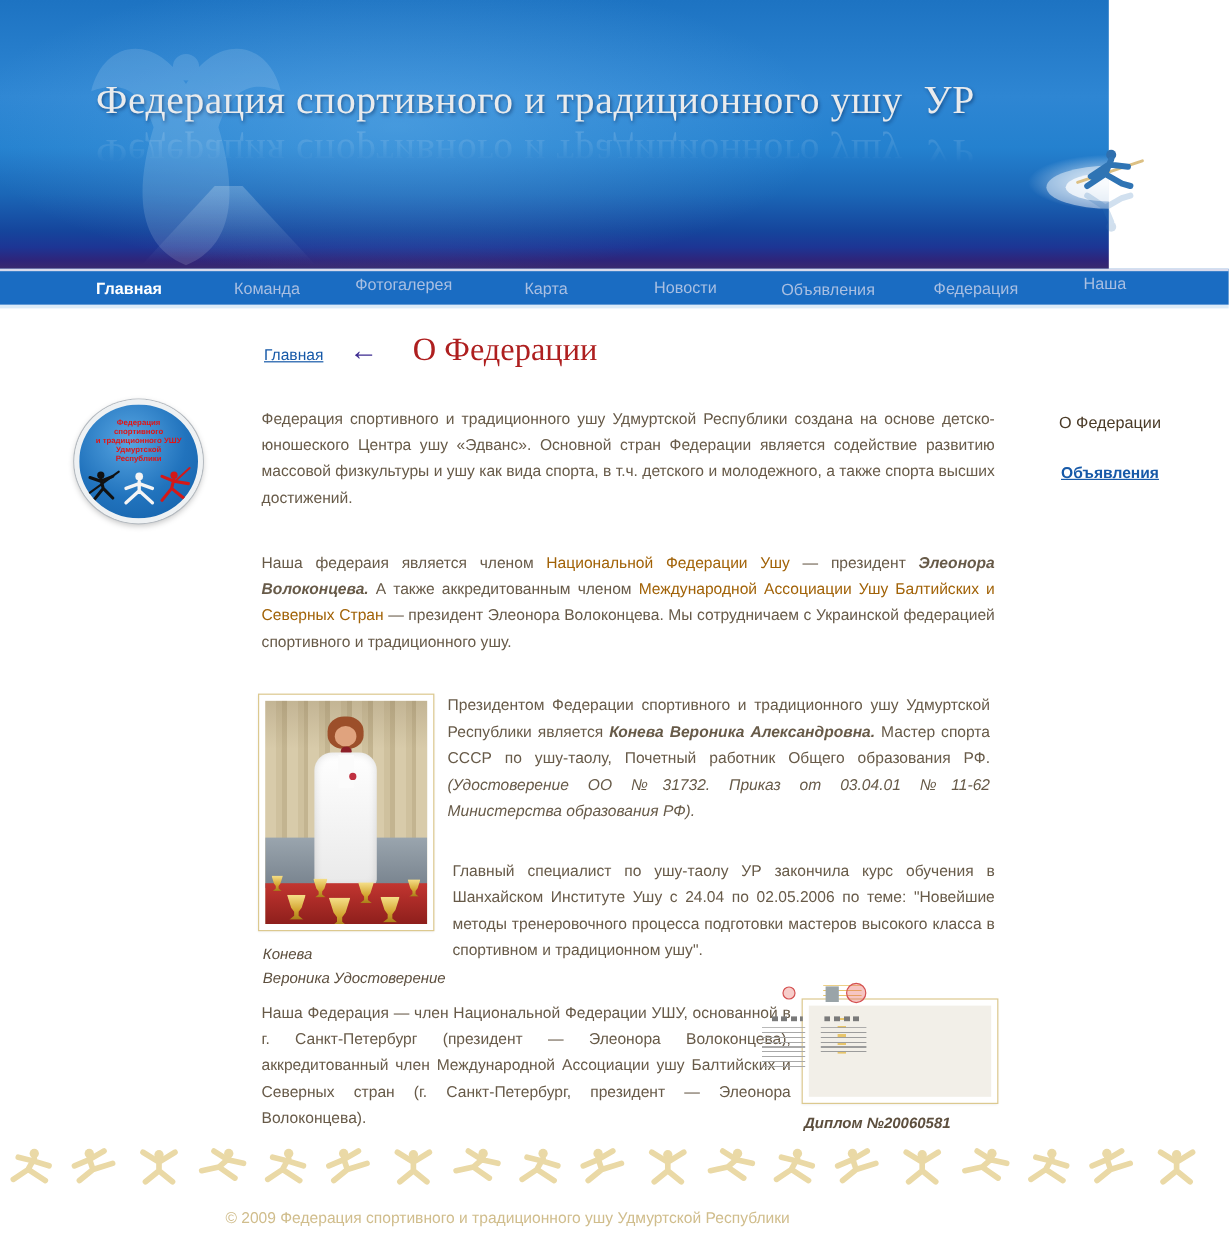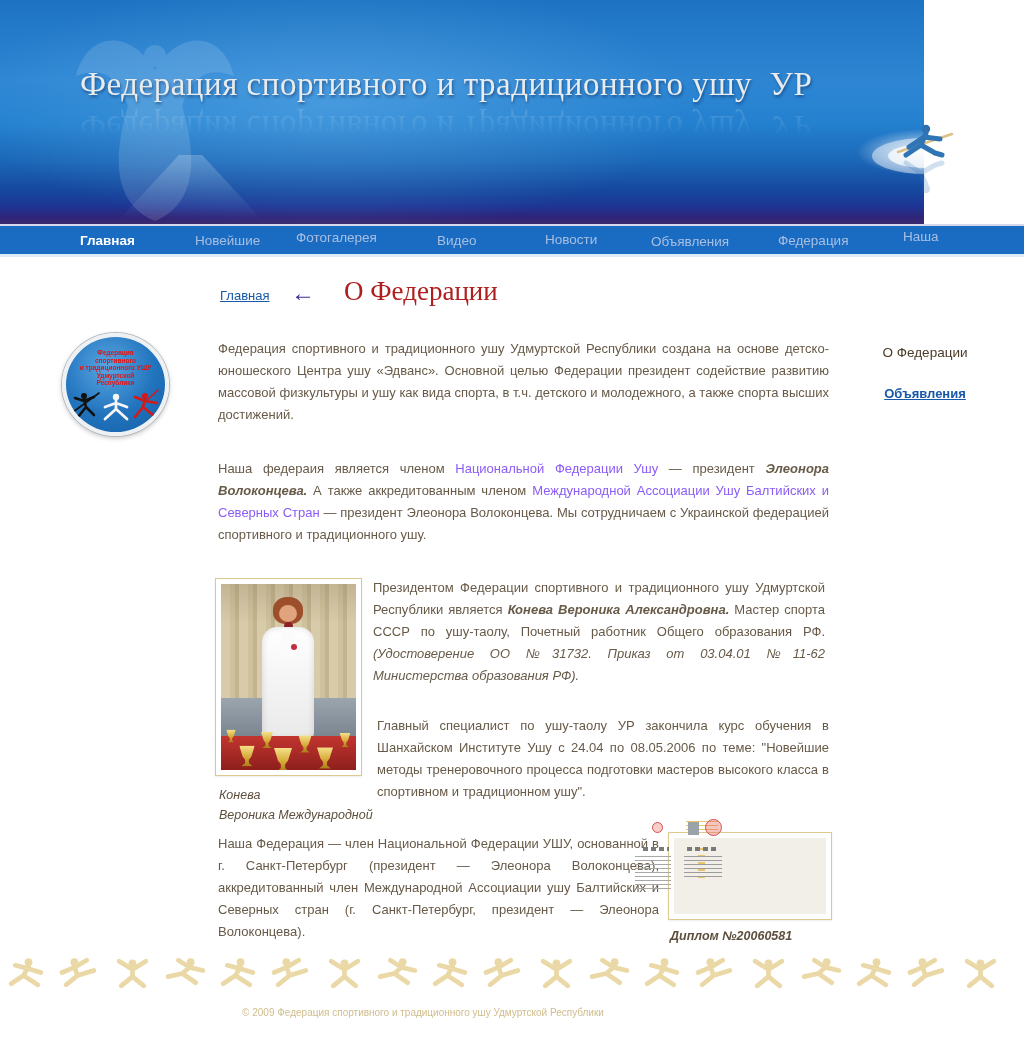--- a/index.html
+++ b/index.html
@@ -60,21 +60,21 @@
     color:#1659a8;text-decoration:underline;cursor:pointer;}
 
   
   .para{font-size:13px;line-height:22px;color:#675a48;text-align:justify;}
   .p1{left:218px;top:338px;width:611px;}
   .p2{left:218px;top:458px;width:611px;}
   .p3{left:373px;top:577px;width:452px;}
   .p4{left:377px;top:715px;width:452px;}
   .p5{left:218px;top:833px;width:441px;}
   .seg-plain{}
-  .seg-red{color:#8b5cf6;}
+  .seg-red{color:#a16207;}
   .seg-bi{font-weight:bold;font-style:italic;}
   .seg-i{font-style:italic;}
 
   .framed{background:#fff;border:1px solid #dcc98f;padding:5px;box-shadow:0 1px 2px rgba(0,0,0,.08);}
   .photo-block{left:215px;top:578px;}
   .caption{font-size:12.5px;font-style:italic;color:#5d4f3e;}
   .cap1{left:219px;top:788px;}
   .cap2{left:219px;top:808px;}
   .dip-block{left:668px;top:832px;}
   .cap3{left:670px;top:929px;font-weight:bold;}
@@ -111,21 +111,21 @@
   .ct-h2{right:8px;top:6px;width:26px;height:4px;background:repeating-linear-gradient(90deg,#7a7a7a 0 5px,rgba(0,0,0,0) 5px 8px);}
   .ct-l2{right:6px;top:15px;width:36px;height:34px;background:repeating-linear-gradient(#a8a8a8 0 1px,rgba(0,0,0,0) 1px 4px);}
   .ct-stamp2{right:14px;bottom:8px;width:9px;height:9px;border-radius:50%;border:1px solid #d45050;background:rgba(230,90,80,.3);}
 
   
   .sil-row{left:0;top:950px;width:1024px;height:44px;display:flex;gap:12px;
     padding-left:6px;align-items:flex-end;overflow:hidden;}
   .sil{color:#ead9a6;flex:0 0 auto;}
   .sil svg circle{fill:currentColor;}
   .sil svg path{stroke:currentColor;stroke-width:4.6;stroke-linecap:round;stroke-linejoin:round;fill:none;}
-  .copyright{left:0;top:1007px;width:846px;text-align:center;font-size:10px;color:#d0bd8c;}
+  .copyright{left:0;top:1007px;width:846px;text-align:center;font-size:13px;color:#d0bd8c;}
 </style>
 </head>
 <body>
 
 <div class="abs header">
   <svg class="abs angel" width="195" height="205" viewBox="0 0 195 205">
     <path fill="#eaf6ff" d="M97 52 C70 8 28 16 18 58 C44 48 60 58 70 88 C52 148 60 188 97 203 C134 188 142 148 124 88 C134 58 150 48 176 58 C166 16 124 8 97 52 Z"></path>
     <circle fill="#eaf6ff" cx="97" cy="38" r="11"></circle>
   </svg>
   <div class="abs beam"></div>
@@ -139,23 +139,23 @@
     <path d="M58 17 L53 29 M53 29 L38 39 M53 29 L67 37 L74 39 M56 21 L41 31 M56 21 L72 23" stroke="#2f74b4" stroke-width="5" stroke-linecap="round" stroke-linejoin="round" fill="none"></path>
     <g opacity=".22" transform="translate(0,86) scale(1,-1)">
       <circle cx="58" cy="13" r="4.2" fill="#2f6fae"></circle>
       <path d="M58 17 L53 29 M53 29 L38 39 M53 29 L67 37 L74 39" stroke="#2f74b4" stroke-width="5" stroke-linecap="round" fill="none"></path>
     </g>
   </svg>
 </div>
 
 <div class="abs nav">
   <a class="nav-item">Главная</a>
-  <a class="nav-item">Новейшие</a>
+  <a class="nav-item">Команда</a>
   <a class="nav-item">Фотогалерея</a>
-  <a class="nav-item">Видео</a>
+  <a class="nav-item">Карта</a>
   <a class="nav-item">Новости</a>
   <a class="nav-item">Объявления</a>
   <a class="nav-item">Федерация</a>
   <a class="nav-item">Наша</a>
 </div>
 <div class="abs nav-bottom"></div>
 
 <a class="abs crumb-home">Главная</a>
 <span class="abs crumb-arrow">←</span>
 <h1 class="abs page-title" style="margin:0;font-weight:normal;">О Федерации</h1>
@@ -182,24 +182,24 @@
       <path d="M86 2 L74 13" stroke-width="1.6"></path>
       <circle cx="73" cy="8" r="3" fill="#d41818" stroke="none"></circle>
       <path d="M73 11 L71 19 L63 29 M71 19 L81 27 M73 13 L63 9 M73 13 L85 15"></path>
     </g>
   </svg>
 </div>
 
 <div class="abs side-heading">О Федерации</div>
 <a class="abs side-link">Объявления</a>
 
-<p class="abs para p1" style="margin:0"><span class="seg-plain">Федерация спортивного и традиционного ушу Удмуртской Республики создана на основе детско-юношеского Центра ушу «Эдванс». Основной целью Федерации президент содействие развитию массовой физкультуры и ушу как вида спорта, в т.ч. детского и молодежного, а также спорта высших достижений.</span></p>
+<p class="abs para p1" style="margin:0"><span class="seg-plain">Федерация спортивного и традиционного ушу Удмуртской Республики создана на основе детско-юношеского Центра ушу «Эдванс». Основной стран Федерации является содействие развитию массовой физкультуры и ушу как вида спорта, в т.ч. детского и молодежного, а также спорта высших достижений.</span></p>
 <p class="abs para p2" style="margin:0"><span class="seg-plain">Наша федераия является членом </span><span class="seg-red">Национальной Федерации Ушу</span><span class="seg-plain"> — президент </span><span class="seg-bi">Элеонора Волоконцева.</span><span class="seg-plain"> А также аккредитованным членом </span><span class="seg-red">Международной Ассоциации Ушу Балтийских и Северных Стран</span><span class="seg-plain"> — президент Элеонора Волоконцева. Мы сотрудничаем с Украинской федерацией спортивного и традиционного ушу.</span></p>
 <p class="abs para p3" style="margin:0"><span class="seg-plain">Президентом Федерации спортивного и традиционного ушу Удмуртской Республики является </span><span class="seg-bi">Конева Вероника Александровна.</span><span class="seg-plain"> Мастер спорта СССР по ушу-таолу, Почетный работник Общего образования РФ. </span><span class="seg-i">(Удостоверение ОО №31732. Приказ от 03.04.01 №11-62 Министерства образования РФ).</span></p>
-<p class="abs para p4" style="margin:0"><span class="seg-plain">Главный специалист по ушу-таолу УР закончила курс обучения в Шанхайском Институте Ушу с 24.04 по 08.05.2006 по теме: "Новейшие методы тренеровочного процесса подготовки мастеров высокого класса в спортивном и традиционном ушу".</span></p>
+<p class="abs para p4" style="margin:0"><span class="seg-plain">Главный специалист по ушу-таолу УР закончила курс обучения в Шанхайском Институте Ушу с 24.04 по 02.05.2006 по теме: "Новейшие методы тренеровочного процесса подготовки мастеров высокого класса в спортивном и традиционном ушу".</span></p>
 <p class="abs para p5" style="margin:0"><span class="seg-plain">Наша Федерация — член Национальной Федерации УШУ, основанной в г. Санкт-Петербург (президент — Элеонора Волоконцева), аккредитованный член Международной Ассоциации ушу Балтийских и Северных стран (г. Санкт-Петербург, президент — Элеонора Волоконцева).</span></p>
 
 <div class="abs framed photo-block">
   <div class="photo">
     <div class="ph-shade"></div>
     <div class="ph-floor"></div>
     <div class="ph-hair"></div>
     <div class="ph-face"></div>
     <div class="ph-neck"></div>
     <div class="ph-jacket"></div>
@@ -209,21 +209,21 @@
     <span class="trophy" style="left:4px;bottom:26px;transform:scale(.8)"></span>
     <span class="trophy" style="left:20px;bottom:6px;transform:scale(1.3)"></span>
     <span class="trophy" style="left:40px;bottom:22px;"></span>
     <span class="trophy" style="left:56px;bottom:2px;transform:scale(1.5)"></span>
     <span class="trophy" style="left:78px;bottom:18px;transform:scale(1.1)"></span>
     <span class="trophy" style="left:98px;bottom:4px;transform:scale(1.35)"></span>
     <span class="trophy" style="left:118px;bottom:22px;transform:scale(.9)"></span>
   </div>
 </div>
 <div class="abs caption cap1">Конева</div>
-<div class="abs caption cap2">Вероника Международной</div>
+<div class="abs caption cap2">Вероника Удостоверение</div>
 
 <div class="abs framed dip-block">
   <div class="dip">
     <div class="dip-cover">
       <div class="dc-col"></div>
       <div class="dc-foot"></div>
     </div>
     <div class="dip-cert">
       <div class="ct-h1"></div>
       <div class="ct-l1"></div>

